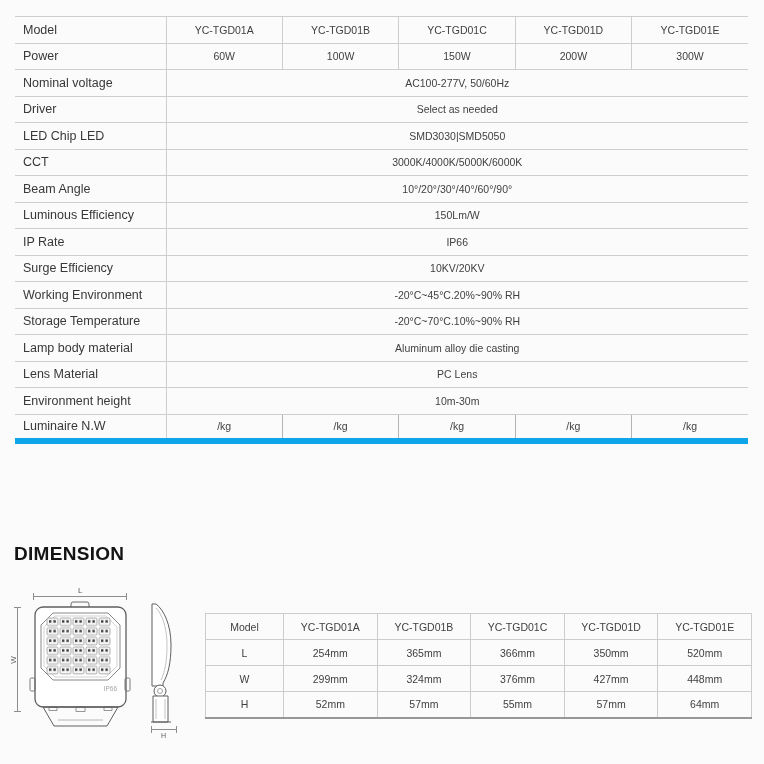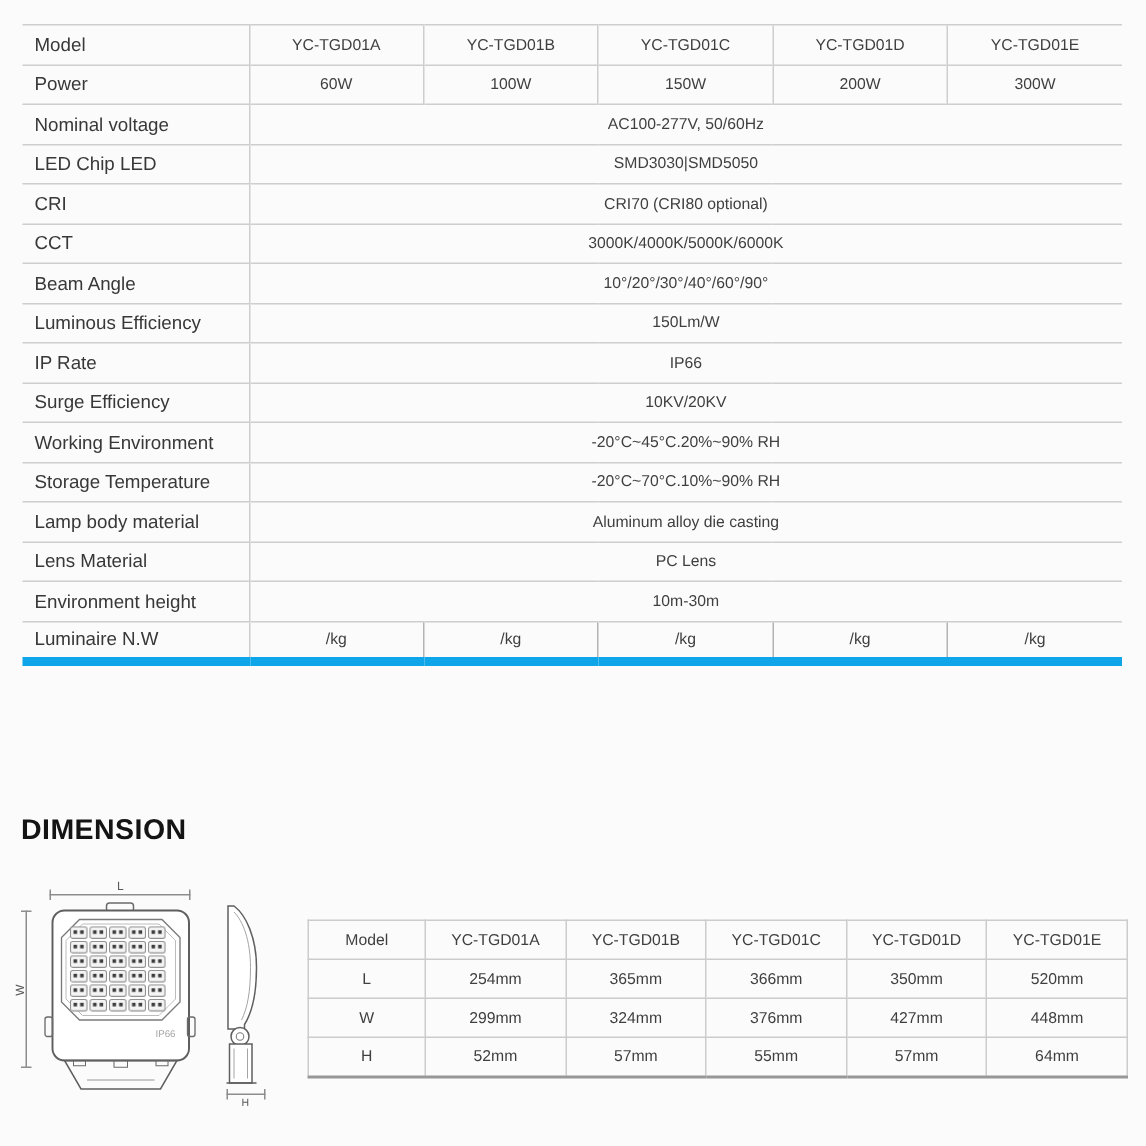--- a/index.html
+++ b/index.html
@@ -99,26 +99,26 @@
       <td class="cell">100W</td>
       <td class="cell">150W</td>
       <td class="cell">200W</td>
       <td class="cell">300W</td>
     </tr>
     <tr>
       <td class="lbl">Nominal voltage</td>
       <td class="cell" colspan="5">AC100-277V, 50/60Hz</td>
     </tr>
     <tr>
+      <td class="lbl">Driver</td>
+      <td class="cell" colspan="5">Select as needed</td>
+    </tr>
+    <tr>
       <td class="lbl">LED Chip LED</td>
       <td class="cell" colspan="5">SMD3030|SMD5050</td>
-    </tr>
-    <tr>
-      <td class="lbl">CRI</td>
-      <td class="cell" colspan="5">CRI70 (CRI80 optional)</td>
     </tr>
     <tr>
       <td class="lbl">CCT</td>
       <td class="cell" colspan="5">3000K/4000K/5000K/6000K</td>
     </tr>
     <tr>
       <td class="lbl">Beam Angle</td>
       <td class="cell" colspan="5">10°/20°/30°/40°/60°/90°</td>
     </tr>
     <tr>

